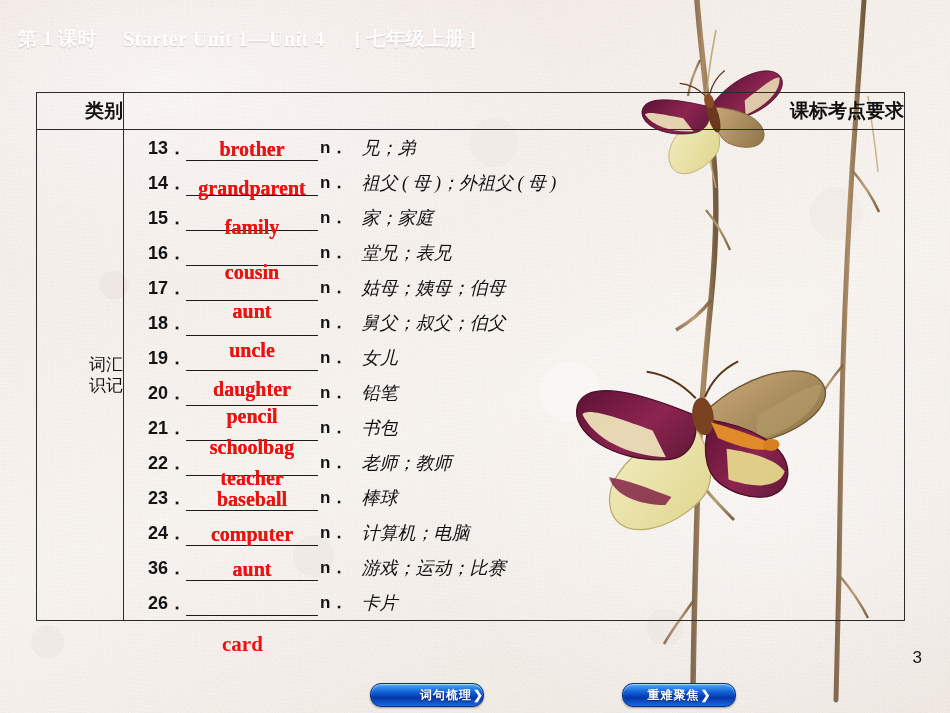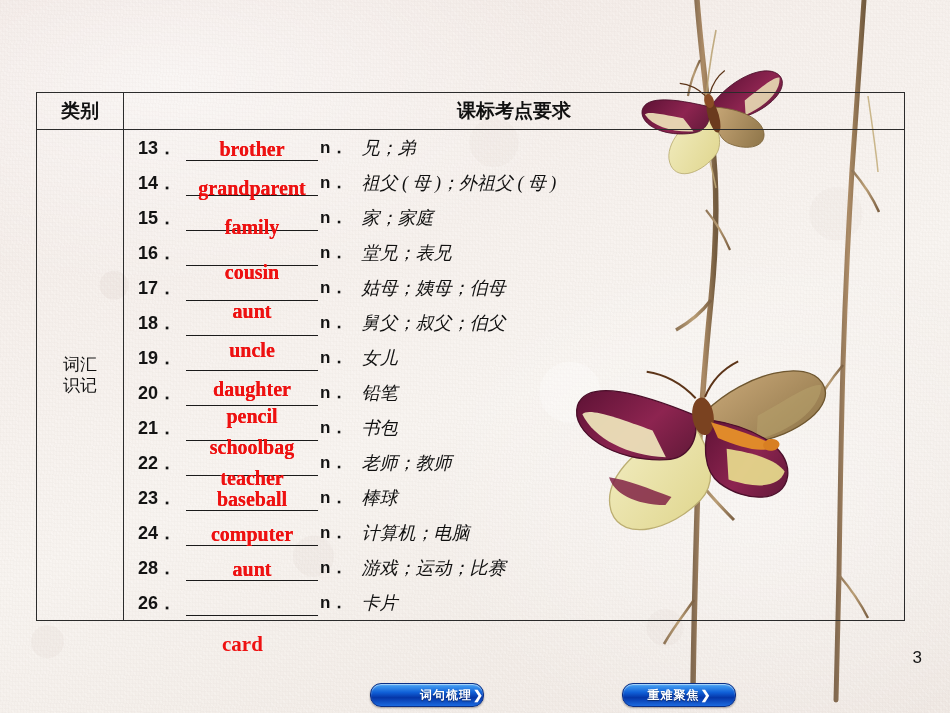--- a/index.html
+++ b/index.html
@@ -85,20 +85,21 @@
     left: 36px;
     top: 92px;
     width: 869px;
     border-collapse: collapse;
     z-index: 5;
   }
   #vocab-table td, #vocab-table th {
     border: 1px solid #2b2b2b;
     padding: 0;
     background: transparent;
+    text-align: right;
   }
   .th-cat, .th-req {
     font-weight: bold;
     font-size: 19px;
     color: #111;
     text-align: center;
     height: 36px;
     font-family: "Liberation Serif", "DejaVu Serif", serif;
   }
   .th-cat { width: 86px; }
@@ -328,20 +329,27 @@
 
       <ellipse cx="2" cy="4" rx="9" ry="16" fill="#7a4220"></ellipse>
       <path d="M8 10 C 26 18, 46 28, 58 36 C 52 44, 32 36, 12 24 Z" fill="#e08a2a"></path>
       <ellipse cx="56" cy="36" rx="7" ry="5" fill="#d87f22"></ellipse>
 
       <path d="M-2 -12 C -12 -26, -26 -36, -40 -40" stroke="#5c3418" stroke-width="1.7" fill="none"></path>
       <path d="M6 -12 C 14 -26, 26 -34, 38 -38" stroke="#5c3418" stroke-width="1.7" fill="none"></path>
     </g>
   </svg>
 
+  <div id="title-bar">
+    <span class="title-text title-cn">第 1 课时</span>
+    <span class="title-gap"></span>
+    <span class="title-text">Starter Unit 1—Unit 4</span>
+    <span class="title-gap2"></span>
+    <span class="title-text title-cn">[ 七年级上册 ]</span>
+  </div>
 
   <table id="vocab-table">
     <thead>
       <tr>
         <th class="th-cat">类别</th>
         <th class="th-req">课标考点要求</th>
       </tr>
     </thead>
     <tbody>
       <tr>
@@ -442,21 +450,21 @@
               </div>
               <div class="vrow">
                 <span class="vnum">24．</span>
                 <span class="vblank">
                   <span class="vanswer" style="top: 4px;">computer</span>
                 </span>
                 <span class="vpos">n．</span>
                 <span class="vmean">计算机；电脑</span>
               </div>
               <div class="vrow">
-                <span class="vnum">28．</span>
+                <span class="vnum">36．</span>
                 <span class="vblank">
                   <span class="vanswer" style="top: 4px;">aunt</span>
                 </span>
                 <span class="vpos">n．</span>
                 <span class="vmean">游戏；运动；比赛</span>
               </div>
               <div class="vrow">
                 <span class="vnum">26．</span>
                 <span class="vblank">
                   <span class="vanswer" style="top: 4px;"></span>

